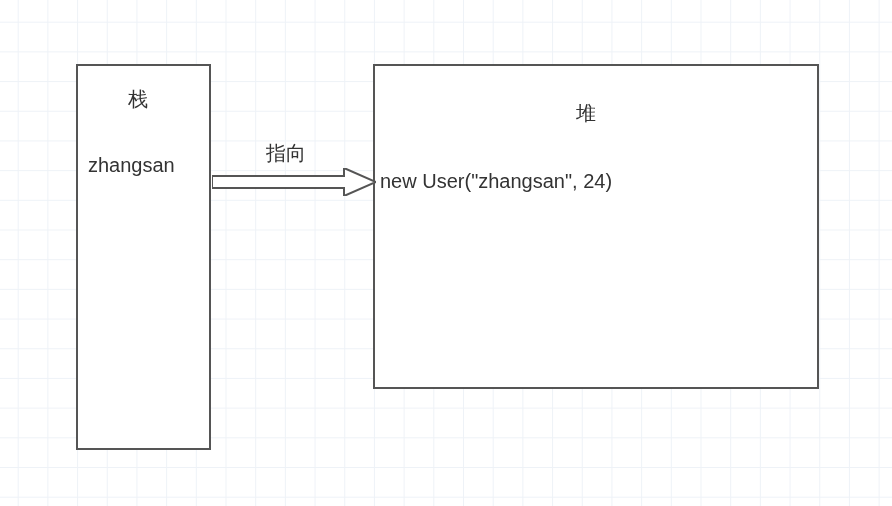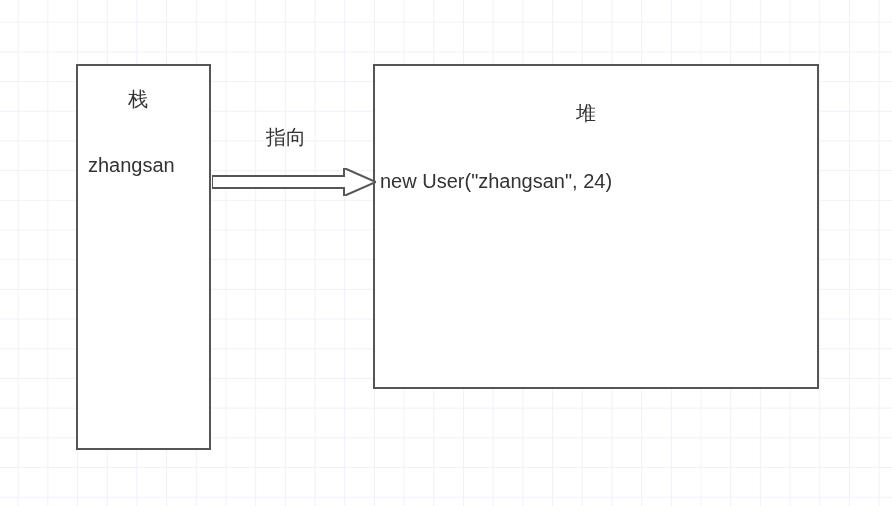--- a/index.html
+++ b/index.html
@@ -29,21 +29,21 @@
   .heap-box  { left: 373px; top: 64px; width: 446px; height: 325px; }
   .label {
     position: absolute;
     font-size: 20px;
     color: #333;
     white-space: nowrap;
   }
   .stack-title { left: 128px; top: 86px; }
   .heap-title  { left: 576px; top: 100px; }
   .stack-var   { left: 88px;  top: 154px; }
-  .arrow-label { left: 266px; top: 124px; }
+  .arrow-label { left: 266px; top: 140px; }
   .heap-expr   { left: 380px; top: 170px; }
   .arrow {
     position: absolute;
     left: 212px;
     top: 168px;
     width: 164px;
     height: 28px;
   }
 </style>
 </head>

